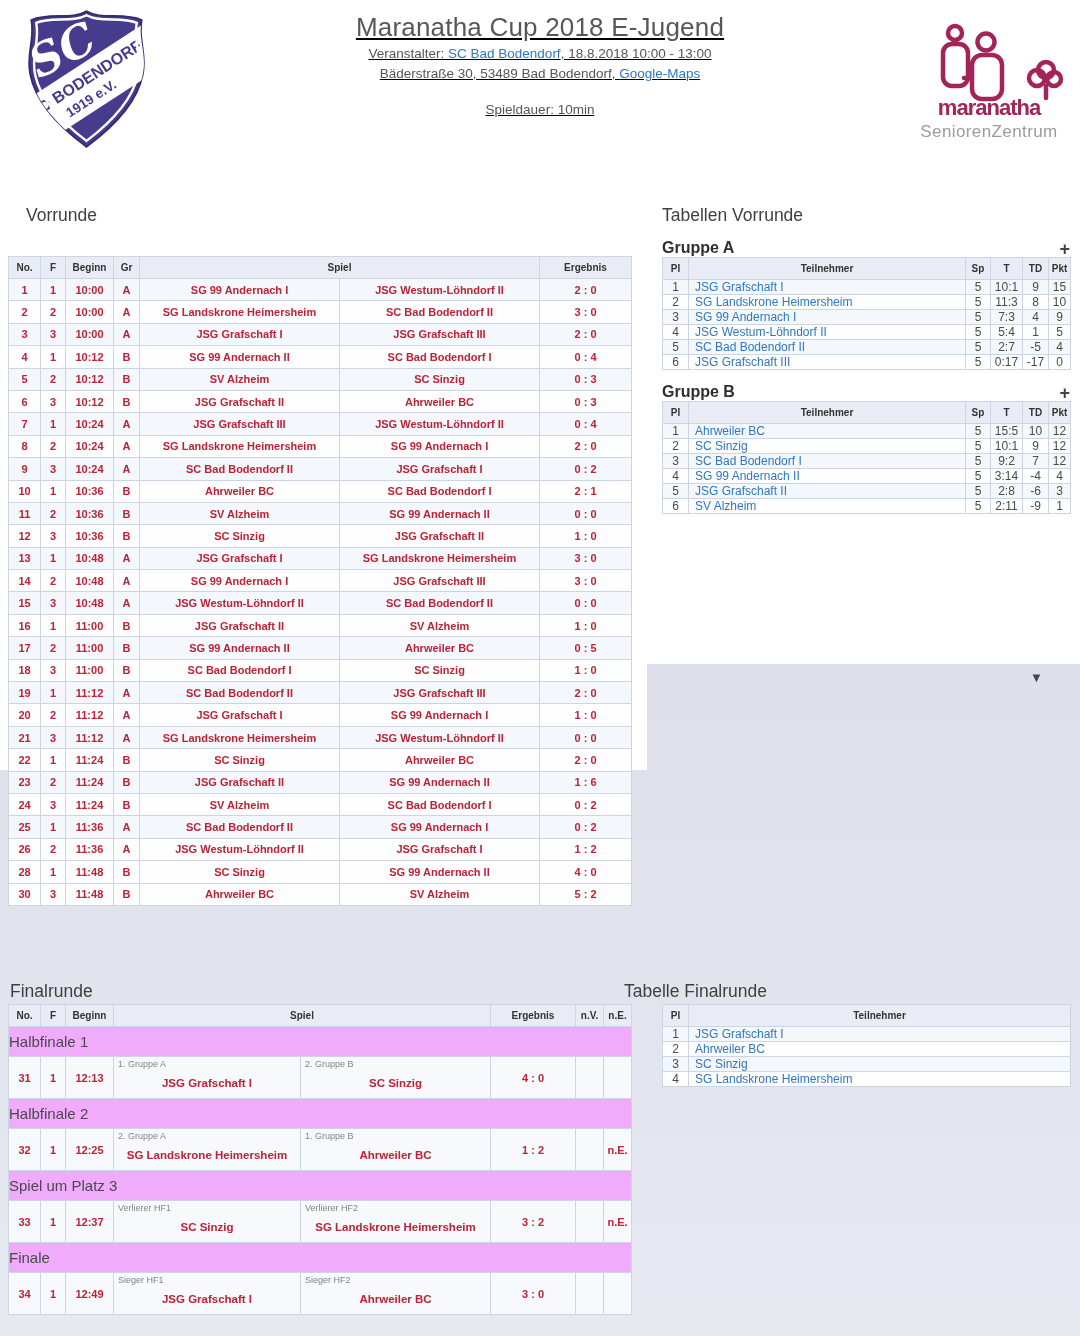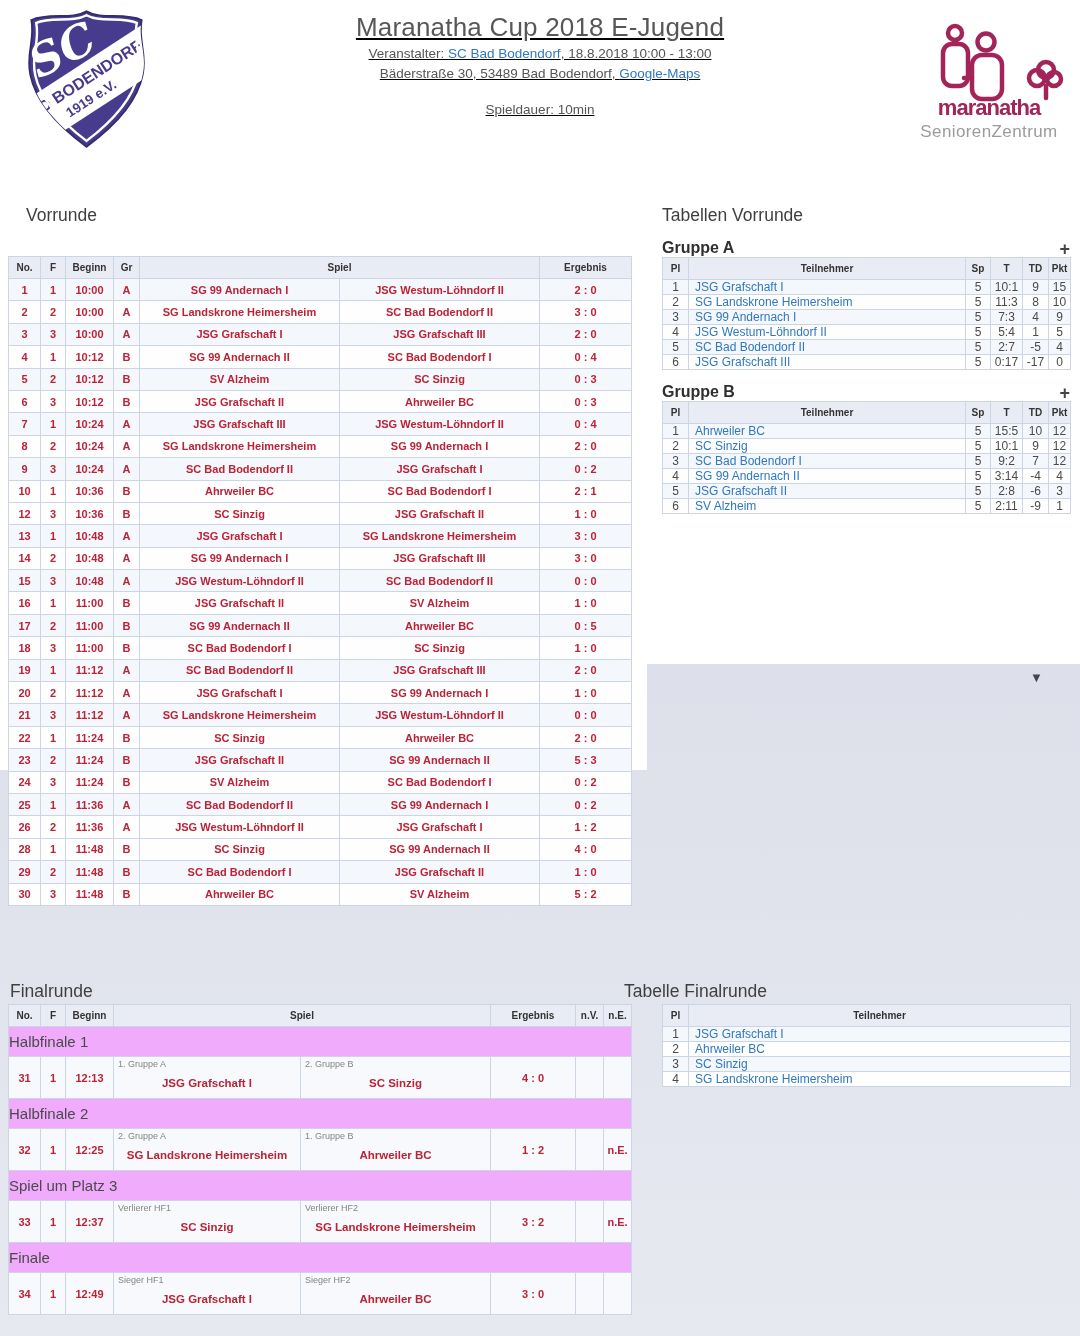--- a/index.html
+++ b/index.html
@@ -219,20 +219,29 @@
         </tr>
         <tr class="even">
           <td class="c red">10</td>
           <td class="c red">1</td>
           <td class="c red">10:36</td>
           <td class="c red">B</td>
           <td class="c red">Ahrweiler BC</td>
           <td class="c red">SC Bad Bodendorf I</td>
           <td class="c red">2 : 1</td>
         </tr>
+        <tr class="odd">
+          <td class="c red">11</td>
+          <td class="c red">2</td>
+          <td class="c red">10:36</td>
+          <td class="c red">B</td>
+          <td class="c red">SV Alzheim</td>
+          <td class="c red">SG 99 Andernach II</td>
+          <td class="c red">0 : 0</td>
+        </tr>
         <tr class="even">
           <td class="c red">12</td>
           <td class="c red">3</td>
           <td class="c red">10:36</td>
           <td class="c red">B</td>
           <td class="c red">SC Sinzig</td>
           <td class="c red">JSG Grafschaft II</td>
           <td class="c red">1 : 0</td>
         </tr>
         <tr class="odd">
@@ -325,21 +334,21 @@
           <td class="c red">Ahrweiler BC</td>
           <td class="c red">2 : 0</td>
         </tr>
         <tr class="odd">
           <td class="c red">23</td>
           <td class="c red">2</td>
           <td class="c red">11:24</td>
           <td class="c red">B</td>
           <td class="c red">JSG Grafschaft II</td>
           <td class="c red">SG 99 Andernach II</td>
-          <td class="c red">5 : 3</td>
+          <td class="c red">1 : 6</td>
         </tr>
         <tr class="even">
           <td class="c red">24</td>
           <td class="c red">3</td>
           <td class="c red">11:24</td>
           <td class="c red">B</td>
           <td class="c red">SV Alzheim</td>
           <td class="c red">SC Bad Bodendorf I</td>
           <td class="c red">0 : 2</td>
         </tr>
@@ -362,29 +371,20 @@
           <td class="c red">1 : 2</td>
         </tr>
         <tr class="even">
           <td class="c red">28</td>
           <td class="c red">1</td>
           <td class="c red">11:48</td>
           <td class="c red">B</td>
           <td class="c red">SC Sinzig</td>
           <td class="c red">SG 99 Andernach II</td>
           <td class="c red">4 : 0</td>
-        </tr>
-        <tr class="odd">
-          <td class="c red">29</td>
-          <td class="c red">2</td>
-          <td class="c red">11:48</td>
-          <td class="c red">B</td>
-          <td class="c red">SC Bad Bodendorf I</td>
-          <td class="c red">JSG Grafschaft II</td>
-          <td class="c red">1 : 0</td>
         </tr>
         <tr class="even">
           <td class="c red">30</td>
           <td class="c red">3</td>
           <td class="c red">11:48</td>
           <td class="c red">B</td>
           <td class="c red">Ahrweiler BC</td>
           <td class="c red">SV Alzheim</td>
           <td class="c red">5 : 2</td>
         </tr>

